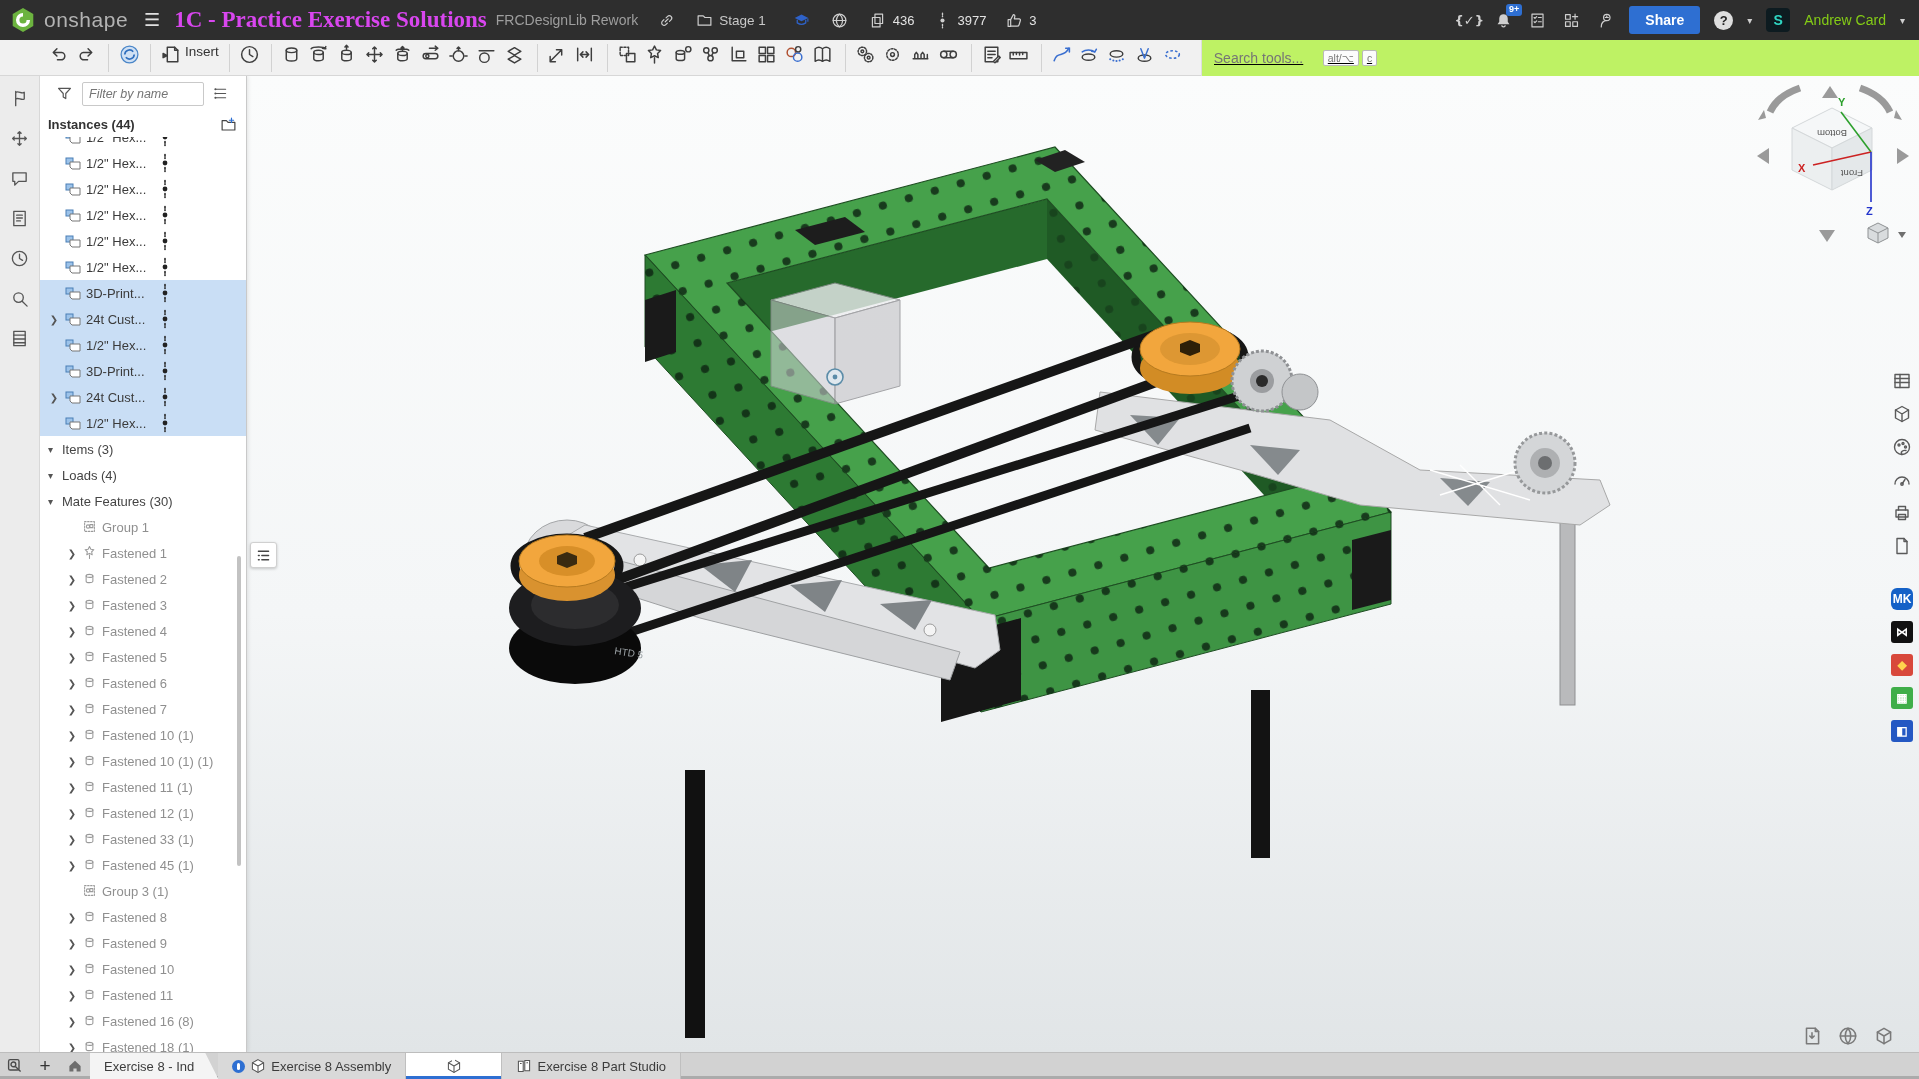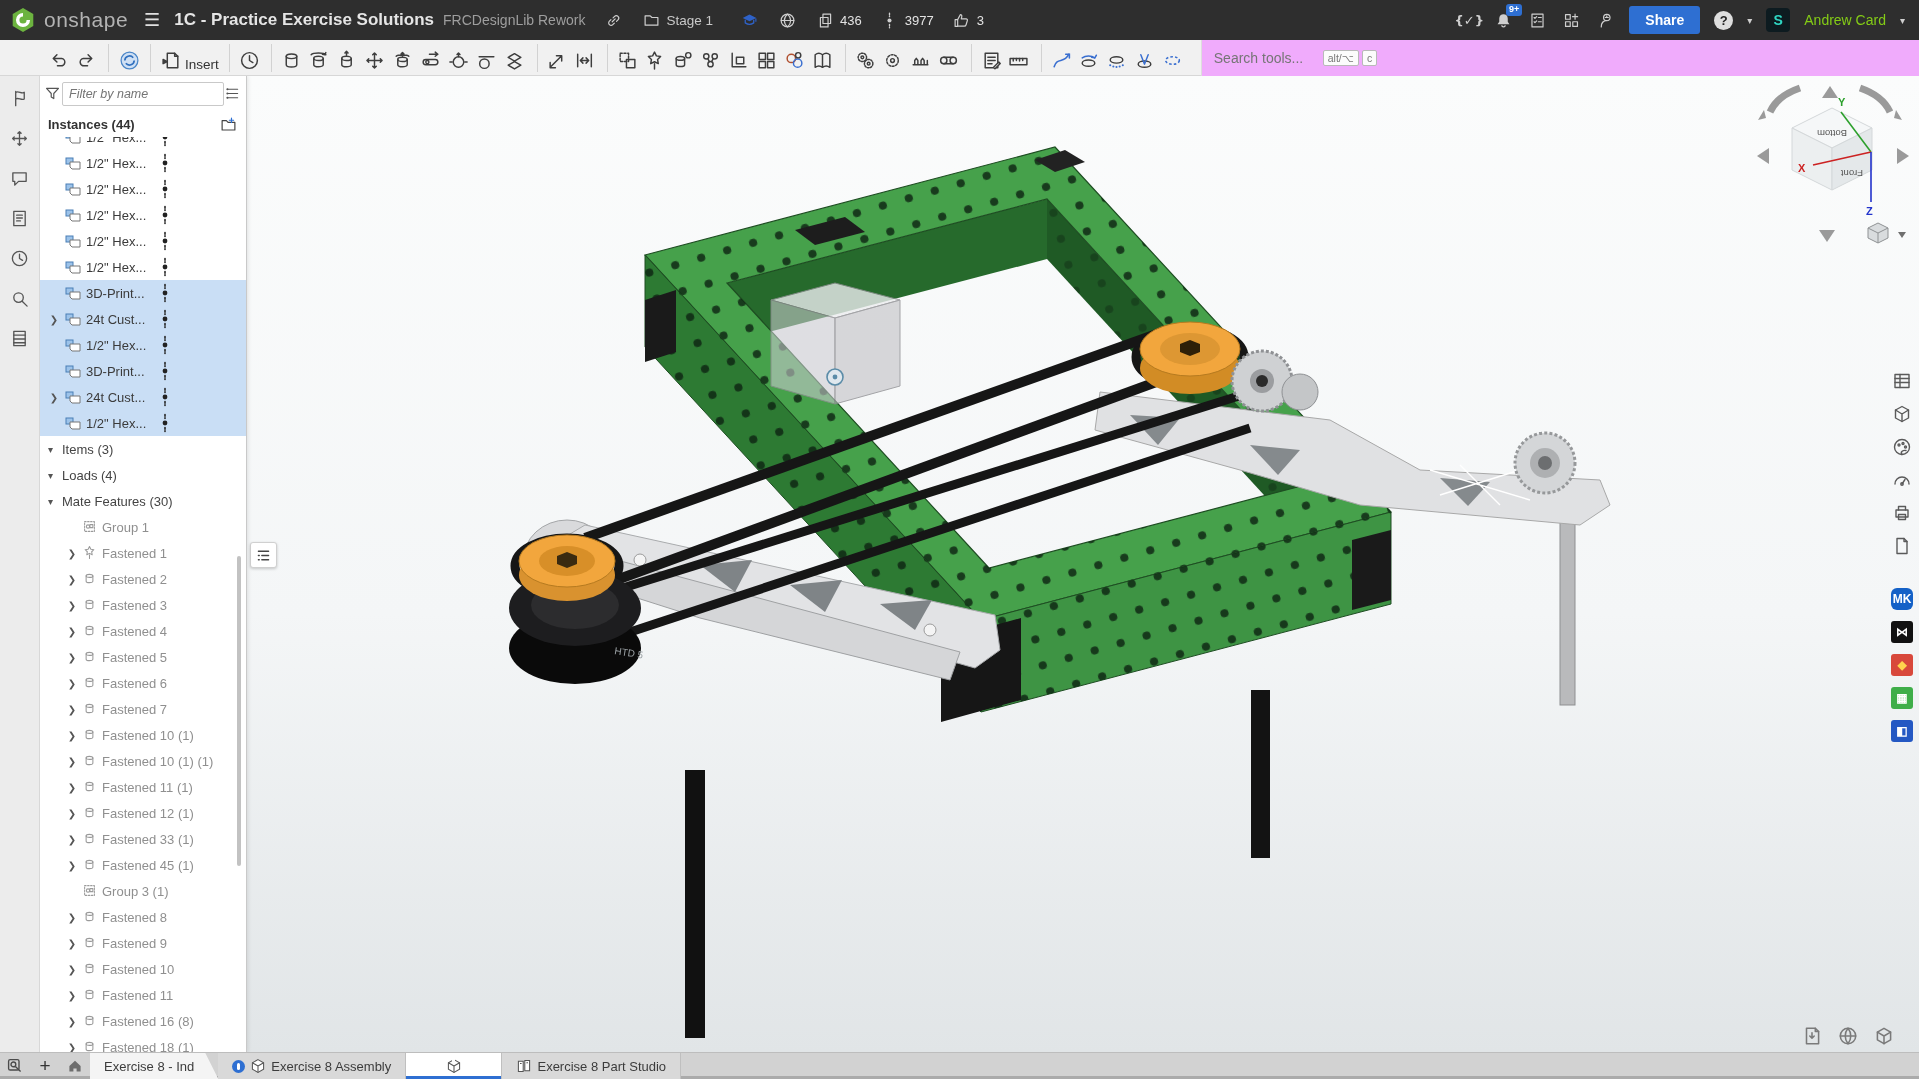--- a/index.html
+++ b/index.html
@@ -4,60 +4,60 @@
 <style>
   html,body{margin:0;padding:0;background:#777;}
   *{box-sizing:border-box;font-family:"Liberation Sans",sans-serif;}
   .app{position:relative;width:1919px;height:1079px;overflow:hidden;background:#e9ecee;}
 
   
   .topbar{position:absolute;left:0;top:0;width:1919px;height:40px;background:#2e2e2e;display:flex;align-items:center;color:#d8d8d8;z-index:40;}
   .logo{width:26px;height:26px;margin-left:10px;}
   .wordmark{font-size:21px;color:#b3b3b3;letter-spacing:.5px;margin-left:8px;}
   .burger{font-size:18px;color:#e0e0e0;margin-left:16px;cursor:pointer;}
-  .doctitle{font-size:17px;font-weight:700;color:#e5e5e5;margin-left:14px;white-space:nowrap;}
+  .doctitle{font-size:23px;font-weight:700;color:#d946ef;margin-left:14px;white-space:nowrap;font-family:Liberation Serif, serif;}
   .docsub{font-size:14px;color:#9e9e9e;margin-left:9px;white-space:nowrap;}
   .tb-ic{width:20px;height:20px;display:inline-flex;align-items:center;justify-content:center;color:#cfcfcf;}
   .tb-ic svg{width:17px;height:17px;}
   .crumb{font-size:13.5px;color:#c9c9c9;margin-left:5px;}
   .stat{font-size:13px;color:#e3e3e3;margin-left:5px;}
   .gap8{margin-left:18px;} .gap24{margin-left:26px;}
   .topbar .right{margin-left:auto;display:flex;align-items:center;gap:14px;padding-right:14px;}
   .bellwrap{position:relative;}
   .bell-badge{position:absolute;top:-6px;right:-9px;background:#2e6fd2;color:#fff;font-size:9px;font-weight:700;padding:1px 3px;border-radius:3px;line-height:1.1;}
   .share-btn{background:#2e6fd2;color:#fff;font-size:14px;font-weight:600;border:none;border-radius:3px;padding:6px 16px;cursor:pointer;}
   .helpq{width:19px;height:19px;border-radius:50%;background:#dedede;color:#222;font-weight:700;font-size:13px;display:flex;align-items:center;justify-content:center;}
   .caret{font-size:10px;color:#cfcfcf;}
   .avatar{width:24px;height:24px;border-radius:4px;background:#0d1b20;color:#2fd6c3;font-weight:700;font-size:14px;display:flex;align-items:center;justify-content:center;}
   .uname{font-size:14px;color:#84cc16;}
 
   
   .toolbar{position:absolute;left:0;top:40px;width:1919px;height:36px;background:#f1f1f1;border-bottom:1px solid #d7d7d7;display:flex;align-items:center;padding-left:44px;z-index:39;}
-  .tb-item{display:inline-flex;align-items:flex-end;justify-content:center;min-width:28px;height:28px;border-radius:3px;cursor:pointer;color:#3e3e3e;padding:0 2px;}
+  .tb-item{display:inline-flex;align-items:flex-start;justify-content:center;min-width:28px;height:28px;border-radius:3px;cursor:pointer;color:#3e3e3e;padding:0 2px;}
   .tb-item.sep{border-left:1px solid #d2d2d2;border-radius:0;padding-left:9px;margin-left:8px;}
   .tb-item .gly{width:22px;height:22px;display:inline-flex;align-items:center;justify-content:center;}
   .tb-item .gly svg{width:21px;height:21px;}
   .tb-item .lbl{font-size:13.5px;color:#333;margin-left:3px;}
   .tb-item .lbl:empty{display:none;}
-  .searchtools{margin-left:14px;height:36px;display:flex;align-items:center;background:#f0abfc;border-left:1px solid #ddd;padding:0 10px;flex:1;}
+  .searchtools{margin-left:14px;height:36px;display:flex;align-items:center;background:#bef264;border-left:1px solid #ddd;padding:0 10px;flex:1;text-decoration:underline;}
   .searchtools input{border:none;background:transparent;outline:none;font-size:14px;color:#666;width:108px;}
   .kbd{border:1px solid #b9b9b9;border-radius:2px;background:#fcfcfc;color:#777;font-size:10.5px;padding:1px 4px;margin-left:3px;}
 
   
   .lstrip{position:absolute;left:0;top:76px;width:40px;bottom:27px;background:#ececec;border-right:1px solid #d8d8d8;display:flex;flex-direction:column;align-items:center;padding-top:10px;gap:16px;z-index:38;}
   .lstrip .sic{width:24px;height:24px;color:#555;display:flex;align-items:center;justify-content:center;cursor:pointer;}
   .lstrip .sic svg{width:19px;height:19px;}
 
   
   .canvas{position:absolute;left:40px;top:76px;right:0;bottom:27px;background:linear-gradient(180deg,#fbfcfc 0%,#f4f6f7 55%,#e1e5e7 100%);z-index:1;}
   .scene{position:absolute;left:0;top:0;z-index:2;pointer-events:none;}
 
   
   .panel{position:absolute;left:40px;top:76px;width:207px;bottom:27px;background:#fff;border-right:1px solid #c9c9c9;box-shadow:1px 0 4px rgba(0,0,0,.10);z-index:20;overflow:hidden;}
-  .filterrow{display:flex;align-items:center;height:36px;padding:0 4px;gap:0;}
+  .filterrow{display:flex;align-items:center;height:36px;padding:0 16px;gap:8px;}
   .filterrow .fic{width:18px;height:18px;color:#555;}
   .filterrow .fic svg{width:17px;height:17px;}
   .filterrow input{flex:1;min-width:0;border:1px solid #c9c9c9;border-radius:2px;height:24px;font-size:12.5px;font-style:italic;color:#777;padding:0 6px;outline:none;}
   .phead{display:flex;align-items:center;height:25px;padding:0 8px;font-size:13px;font-weight:700;color:#333;}
   .phead .addic{margin-left:auto;width:18px;height:18px;color:#444;cursor:pointer;}
   .phead .addic svg{width:17px;height:17px;}
   .ilist{overflow:hidden;}
   .row{display:flex;align-items:center;height:26px;font-size:13px;color:#3b3b3b;cursor:pointer;position:relative;padding-left:4px;}
   .row.sel{background:#c9def5;align-items:center;}
   .row.clip{margin-top:-13px;}

